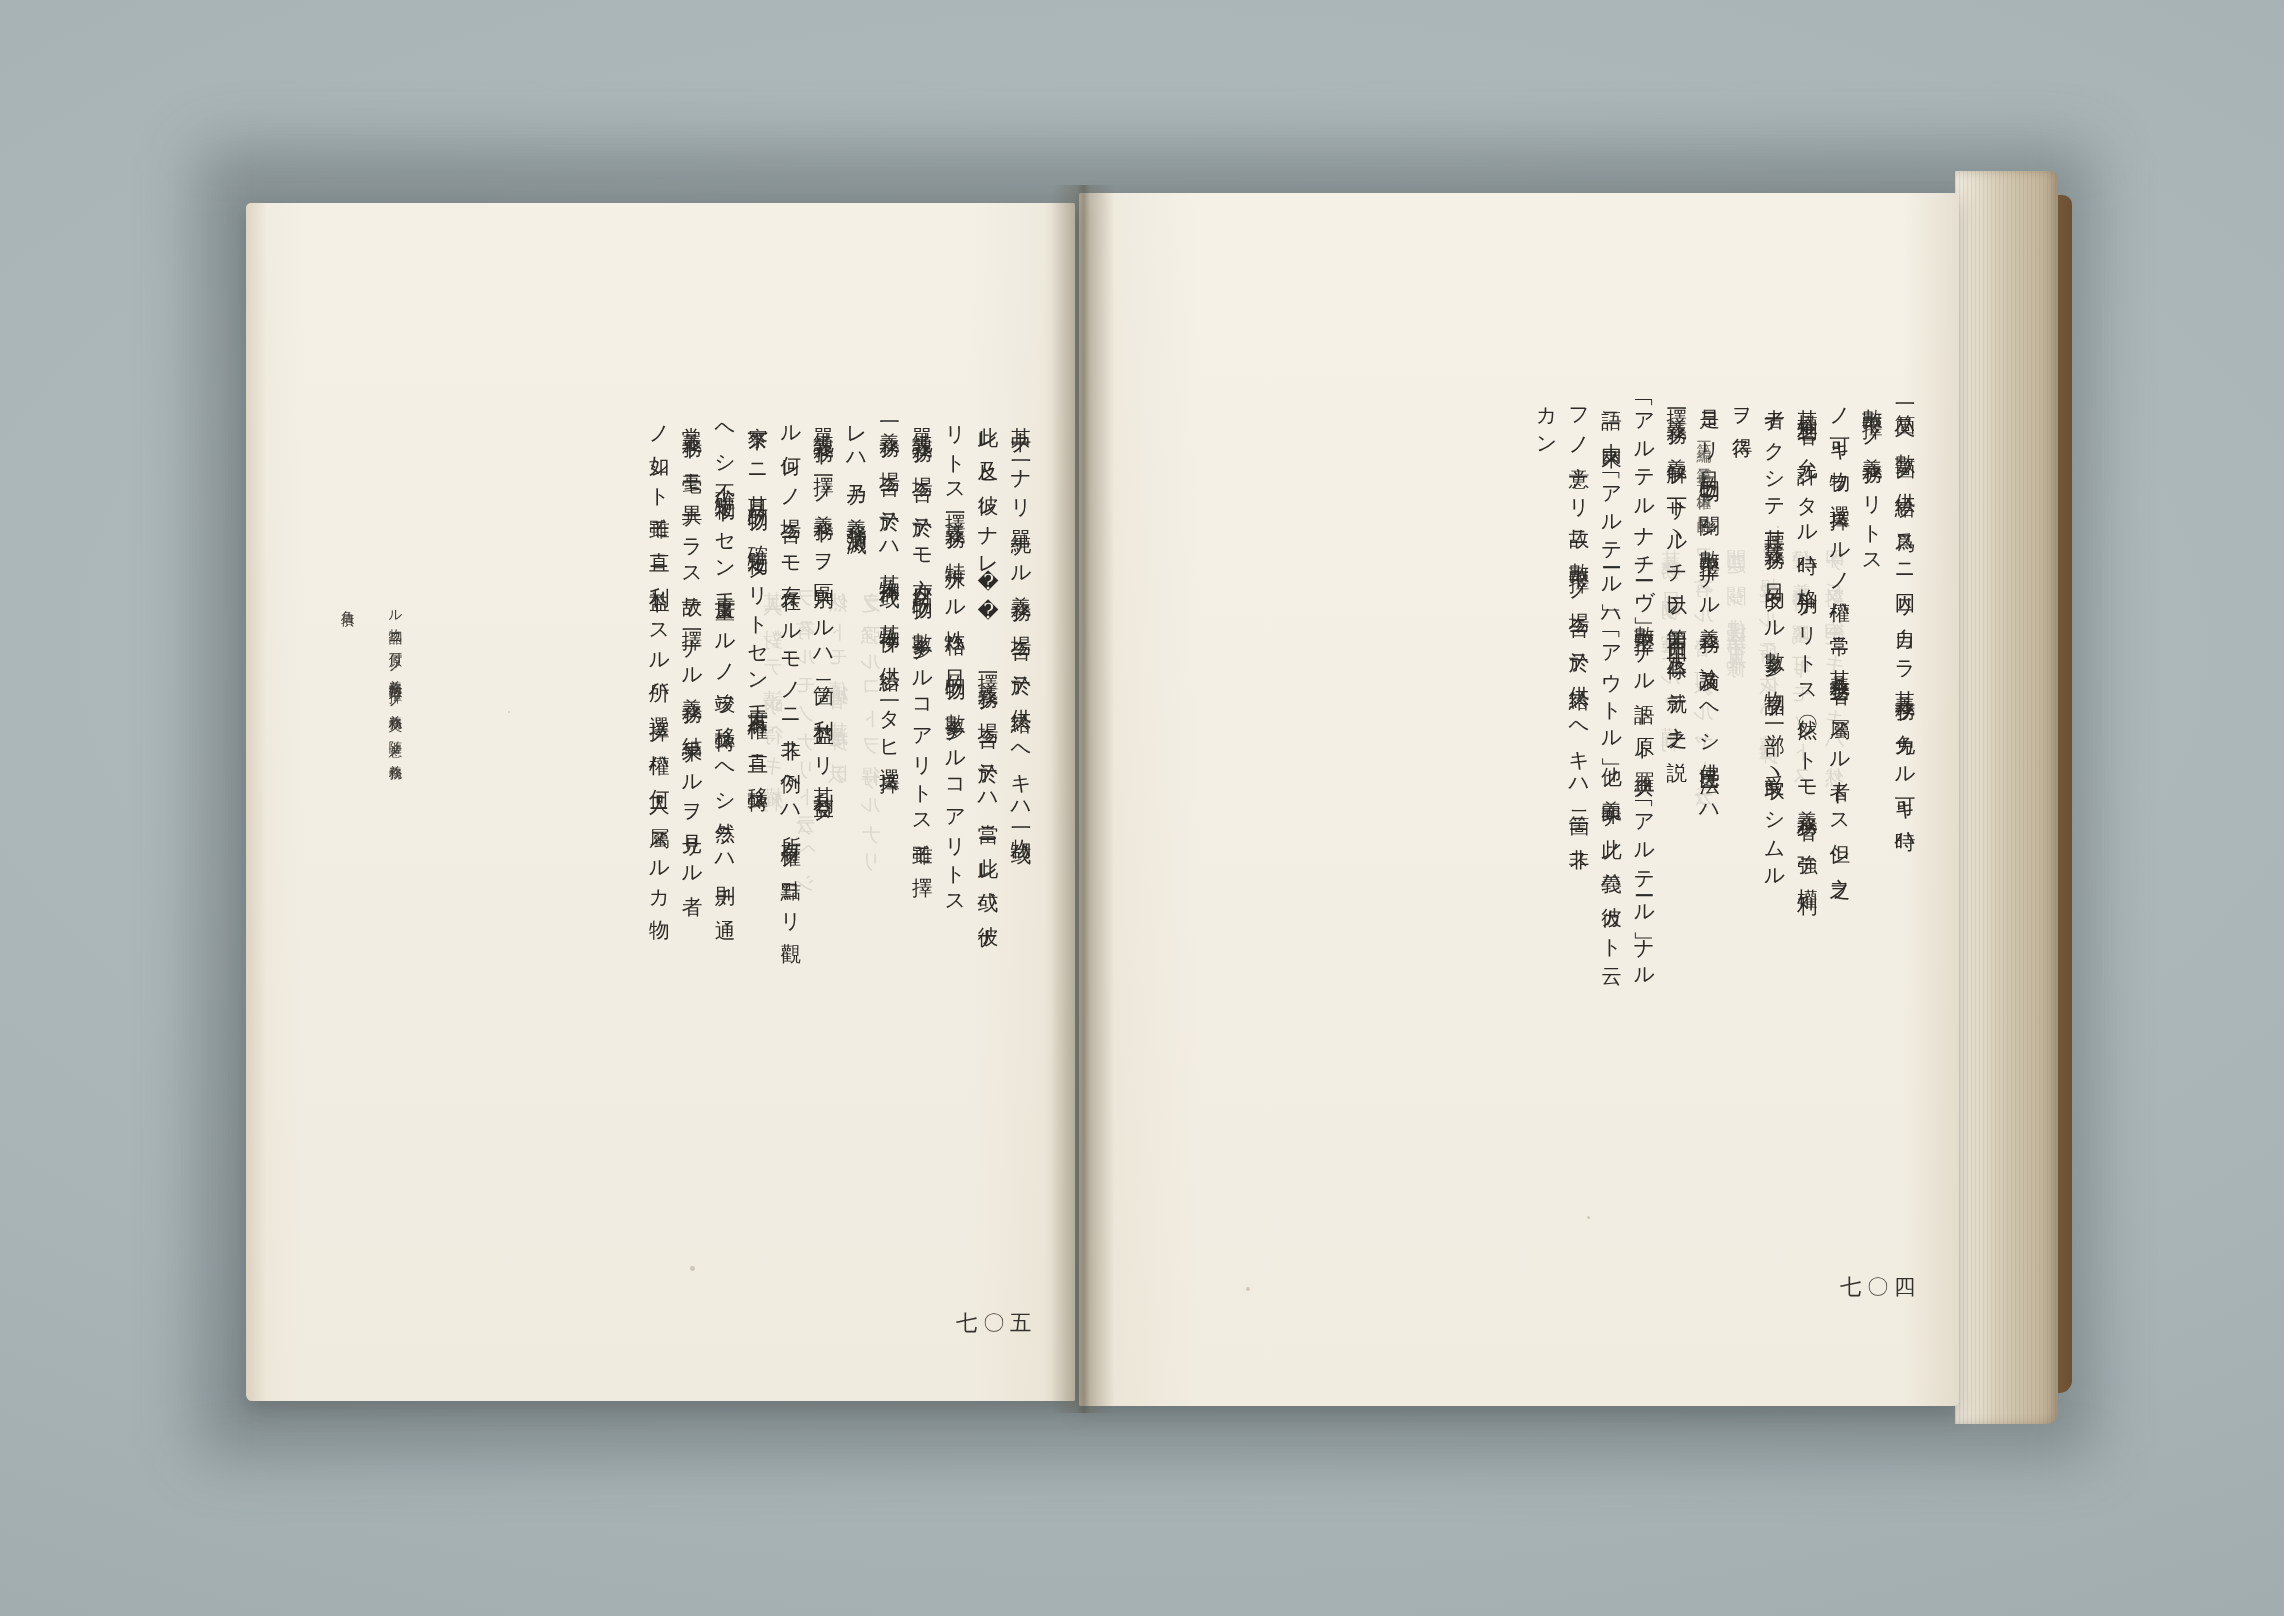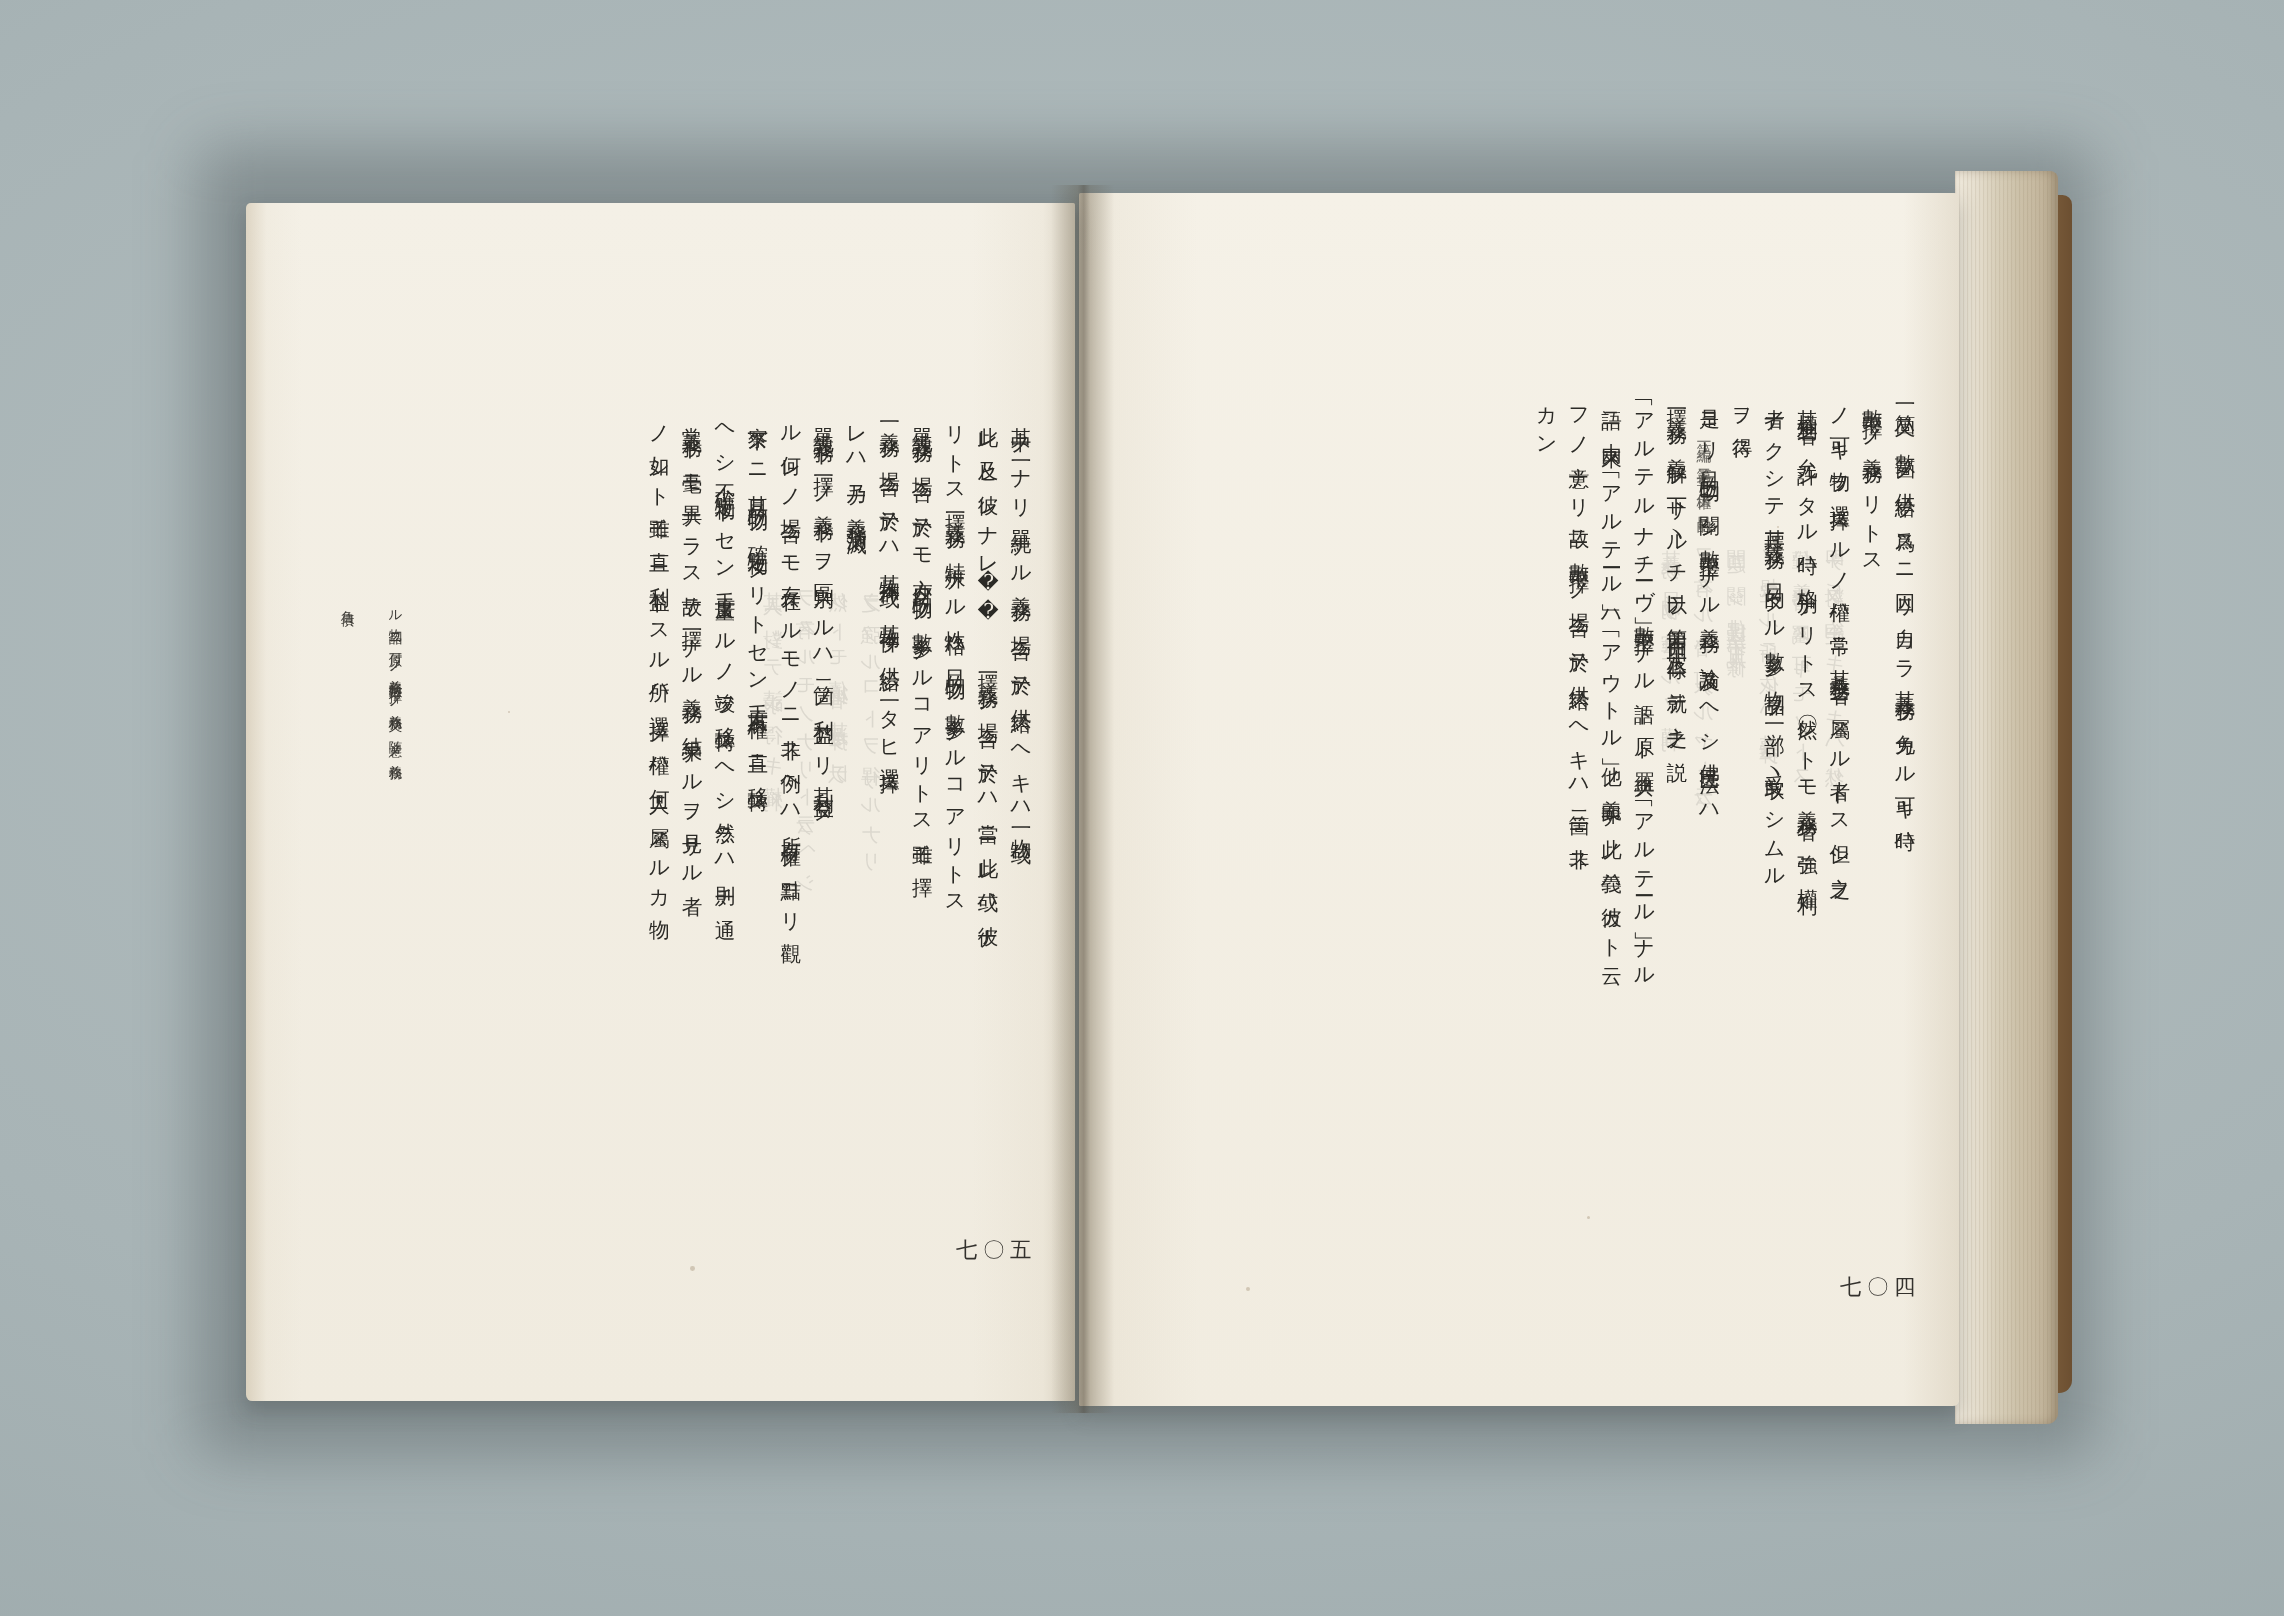--- a/index.html
+++ b/index.html
@@ -274,21 +274,21 @@
         <div class="col">常義務ト毫モ異ナラス故テ擇一ナル義務ノ結果アルヲ見サル者</div>
         <div class="col">ノ如シト雖モ直ニ利益トスル所ハ選擇ノ權ハ何人ニ屬スルカ物</div>
       </div>
 
       <div class="footnote" style="right:718px; top:397px;">負債</div>
 
       <div class="footnote-group" style="right:670px; top:397px;">
         <div class="fcol">ル物品ニ付原一ノ義務數中擇一ノ義務又ハ随意ノ義務</div>
       </div>
 
-      <div class="page-number" style="right:38px; top:1032px; writing-mode:horizontal-tb;">七〇五</div>
+      <div class="page-number" style="right:38px; top:1105px; writing-mode:horizontal-tb;">七〇五</div>
 
       <div class="speck" style="left:444px; top:1063px; width:4.8px; height:4.8px;"></div>
       <div class="speck" style="left:262px; top:508px; width:2.4px; height:2.4px;"></div>
     </div>
 
     <div id="gutter"></div>
   </div>
 </div>
 
 

